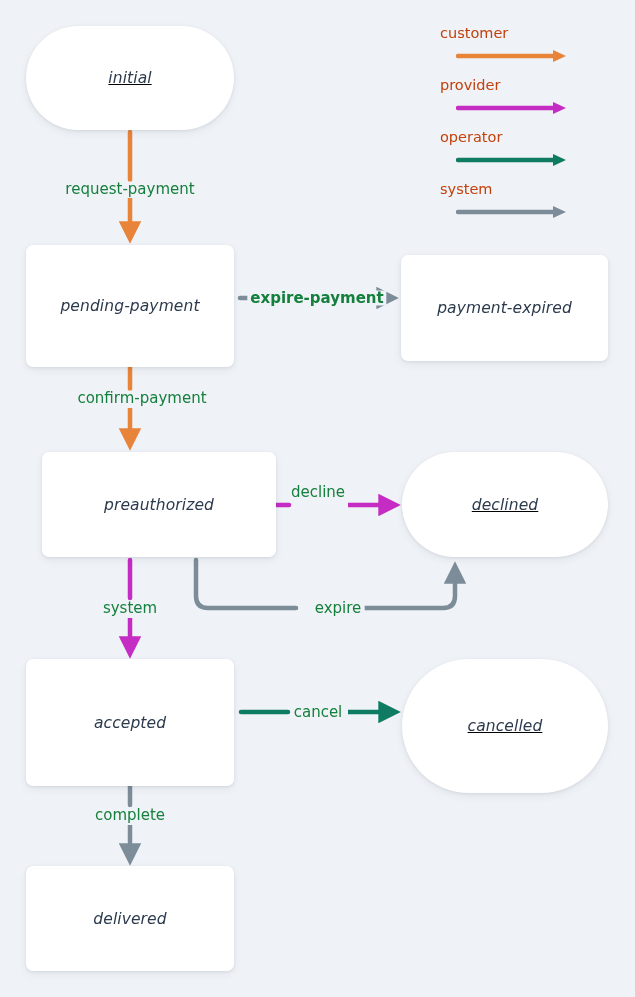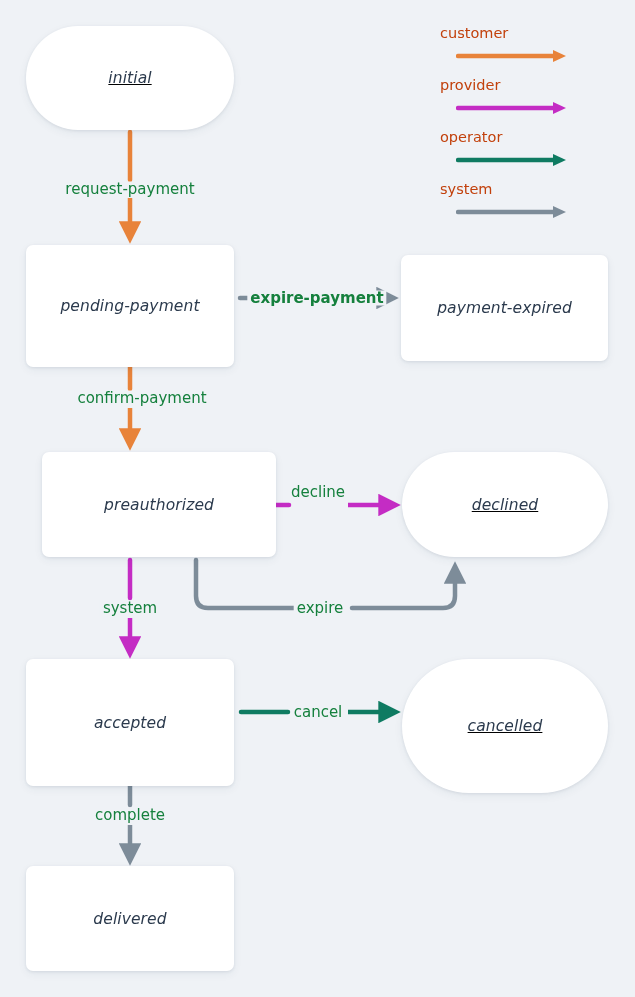--- a/index.html
+++ b/index.html
@@ -174,21 +174,21 @@
 
   <div class="node box" style="left:26px; top:866px; width:208px; height:105px;">
     <span class="node-label">delivered</span>
   </div>
 
   <span class="edge-label" style="left:130px; top:189px;">request-payment</span>
   <span class="edge-label" style="left:317px; top:298px;font-weight:bold;">expire-payment</span>
   <span class="edge-label" style="left:130px; top:398px;margin-left:12px;">confirm-payment</span>
   <span class="edge-label" style="left:318px; top:492px;">decline</span>
   <span class="edge-label" style="left:130px; top:608px;">system</span>
-  <span class="edge-label" style="left:320px; top:608px;">expire</span>
+  <span class="edge-label" style="left:338px; top:608px;">expire</span>
   <span class="edge-label" style="left:318px; top:712px;">cancel</span>
   <span class="edge-label" style="left:130px; top:815px;">complete</span>
 
   <div class="legend">
 
     <div class="legend-row">
       <span class="legend-name">customer</span>
       <svg class="legend-arrow" viewBox="0 0 112 16" xmlns="http://www.w3.org/2000/svg">
         <path d="M2,8 L99,8" stroke="#e8833a" stroke-width="4.5" fill="none" stroke-linecap="round"></path>
         <path d="M97,2 L110,8 L97,14 z" fill="#e8833a"></path>

